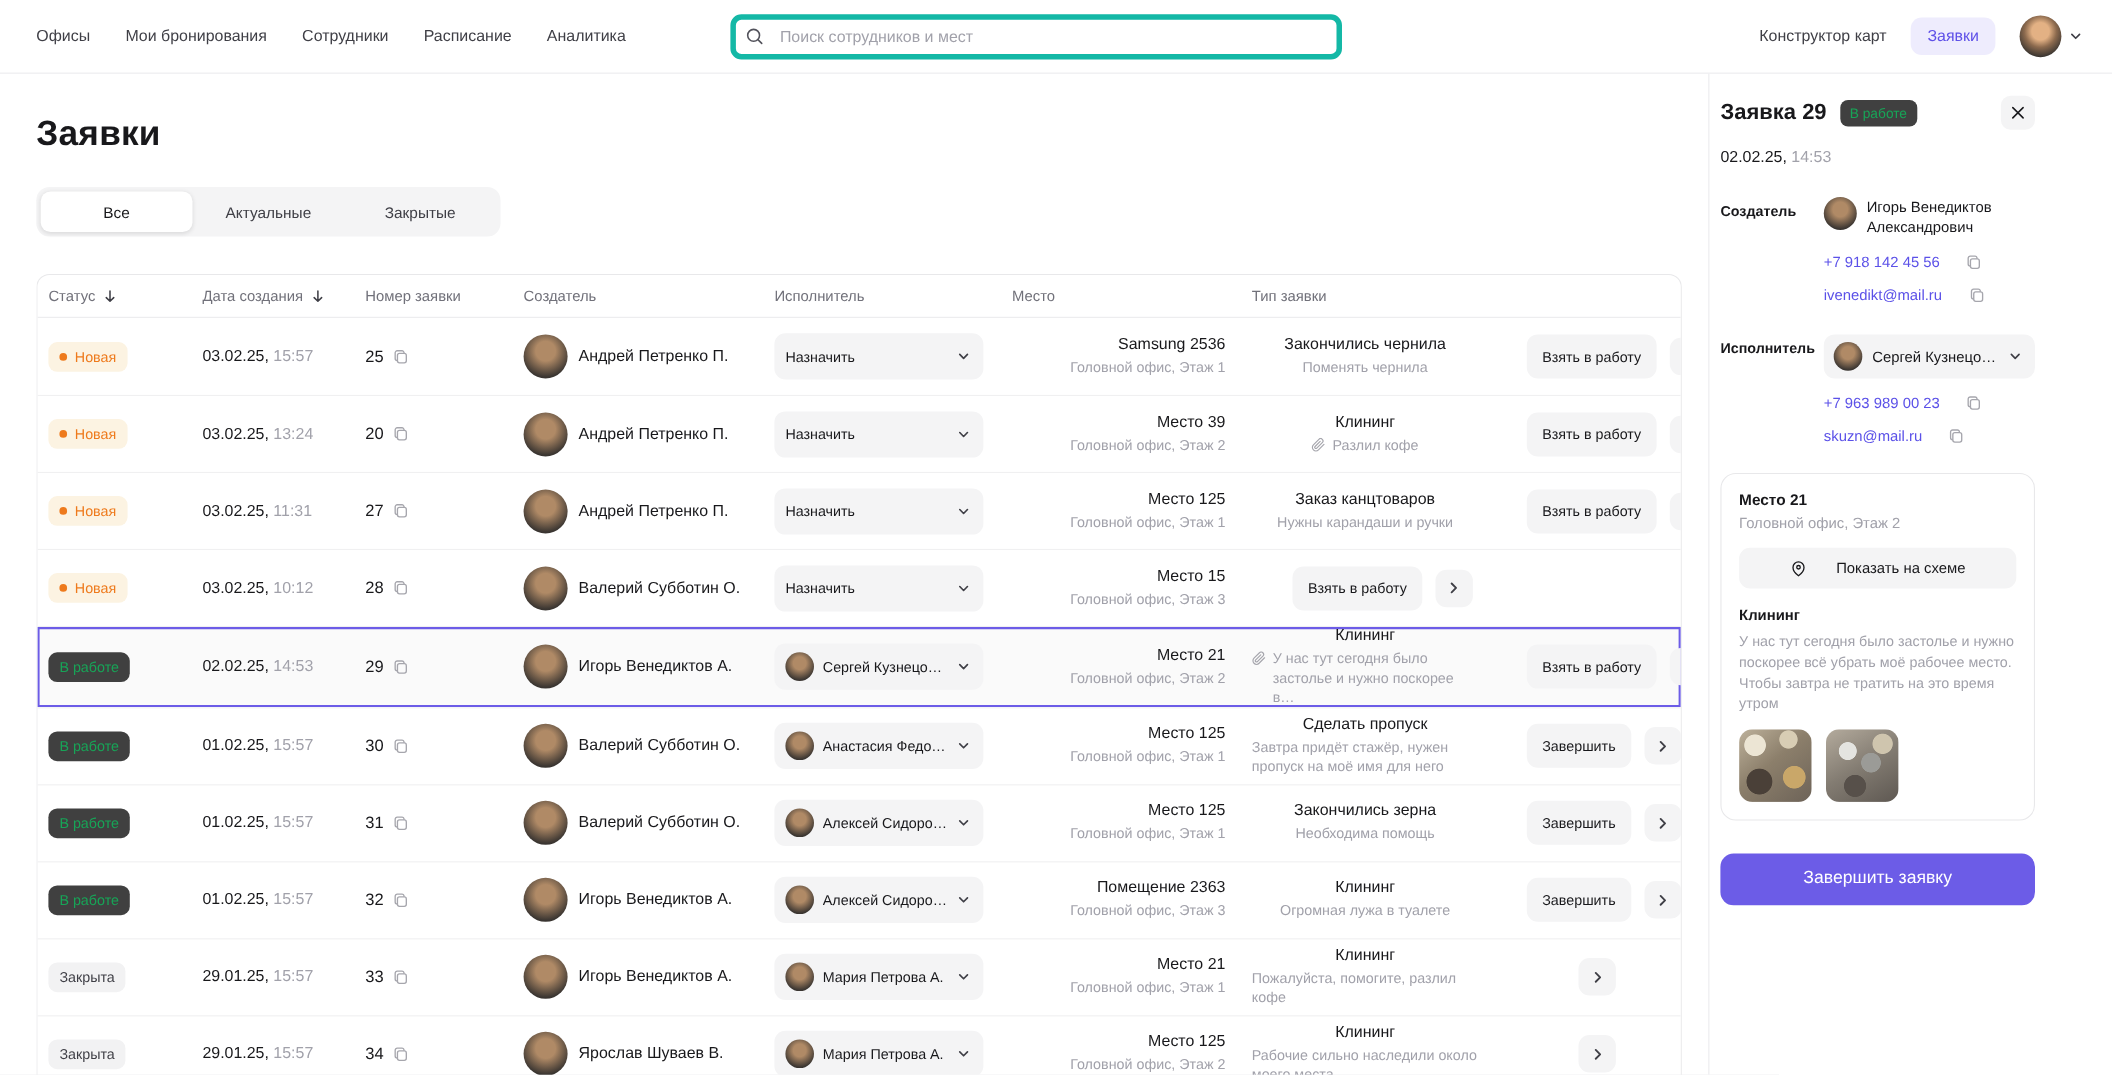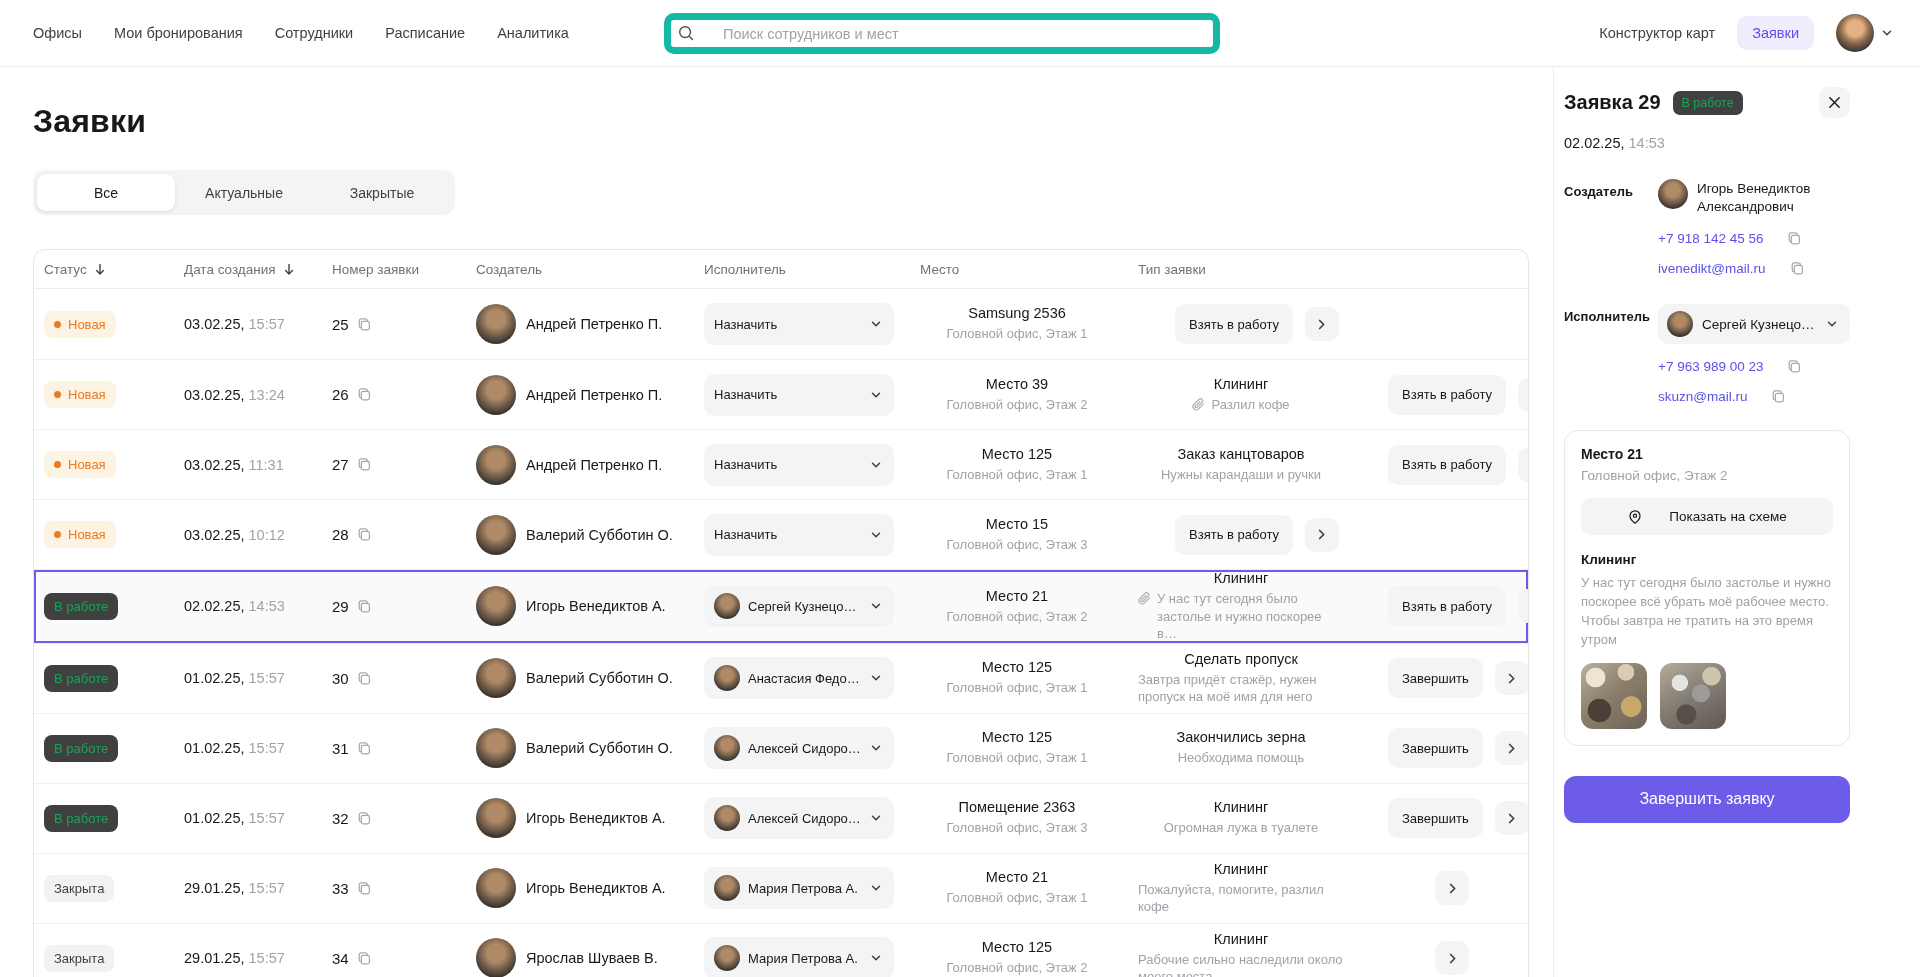--- a/index.html
+++ b/index.html
@@ -17,22 +17,22 @@
     position:relative; height:67px; border-bottom:1px solid #ECECEE;
     display:flex; align-items:center; padding:0 27px 0 33px;
   }
   .nav-left { display:flex; align-items:center; gap:32px; }
   .nav-link { font-size:14.5px; color:#3F3F46; cursor:pointer; white-space:nowrap; }
   .search-wrap {
     position:absolute; left:664px; top:13px; width:556px; height:41px;
   }
   .search-wrap .ic { position:absolute; left:13px; top:11px; }
   .search-input {
-    width:100%; height:100%; border:7px solid #14b8a6; border-radius:10px;
-    padding:0 14px 0 52px; font-size:14.5px; font-family:inherit; color:#18181B; outline:none;
+    width:100%; height:100%; border:5px solid #14b8a6; border-radius:10px;
+    padding:0 14px 0 40px; font-size:14.5px; font-family:inherit; color:#18181B; outline:none;
   }
   .search-input::placeholder { color:#A1A1AA; }
   .nav-right { margin-left:auto; display:flex; align-items:center; gap:22px; }
   .nav-pill {
     font-size:14.5px; color:#5F51E8; background:#EEECFD;
     padding:9px 15px; border-radius:10px;
   }
   .user-wrap { display:flex; align-items:center; gap:7px; cursor:pointer; }
   .user-avatar {
     width:38px; height:38px; border-radius:50%;
@@ -97,21 +97,21 @@
   .dropdown {
     width:190px; height:42px; background:#F4F4F5; border-radius:10px;
     display:flex; align-items:center; gap:8px; padding:0 12px 0 10px;
     font-size:13px; cursor:pointer;
   }
   .dropdown .chev { margin-left:auto; display:inline-flex; }
   .dd-name { white-space:nowrap; overflow:hidden; text-overflow:ellipsis; }
   .two-line { display:flex; flex-direction:column; gap:4px; justify-content:center; }
   .t1 { font-size:14.5px; }
   .t2 { font-size:13px; color:#A1A1AA; line-height:1.35; display:flex; gap:6px; align-items:flex-start; }
-  .c-place { padding-right:24px; }
+  .c-place { padding-right:24px;align-items:flex-end; }
   .c-type { padding-right:44px; }
   .c-actions { justify-content:center; gap:12px; padding-right:12px; }
   .action-btn {
     height:40px; padding:0 14px; border-radius:10px; background:#F4F4F5;
     font-size:13px; color:#18181B; white-space:nowrap;
   }
   .more-btn {
     width:34px; height:34px; border-radius:10px; background:#F4F4F5;
     display:flex; align-items:center; justify-content:center; flex:none;
   }
@@ -281,41 +281,47 @@
                   <svg width="12" height="12" viewBox="0 0 12 12" fill="none" stroke="#3F3F46" stroke-width="1.5" stroke-linecap="round" stroke-linejoin="round">
                     <path d="M2.5 4.2 6 7.8l3.5-3.6"></path>
                   </svg>
                 </span>
               </div>
             </div>
             <div class="cell c-place two-line">
               <div class="t1">Samsung 2536</div>
               <div class="t2">Головной офис, Этаж 1</div>
             </div>
+            <div class="cell c-type two-line">
+              <div class="t1">Закончились чернила</div>
+              <div class="t2">
+                <span>Поменять чернила</span>
+              </div>
+            </div>
             <div class="cell c-actions">
               <button class="action-btn">Взять в работу</button>
               <button class="more-btn">
                 <span class="ic">
                   <svg width="13" height="13" viewBox="0 0 12 12" fill="none" stroke="#3F3F46" stroke-width="1.6" stroke-linecap="round" stroke-linejoin="round">
                     <path d="M4.3 2.3 8 6l-3.7 3.7"></path>
                   </svg>
                 </span>
               </button>
             </div>
           </div>
           <div class="trow grid">
             <div class="cell c-status">
               <span class="badge b-new">Новая</span>
             </div>
             <div class="cell c-date">
               <span>03.02.25,</span>
               <span class="muted">&nbsp;13:24</span>
             </div>
             <div class="cell c-num">
-              <span>26</span>
+              <span>20</span>
               <span class="ic">
                 <svg width="15" height="15" viewBox="0 0 16 16" fill="none" stroke="#A6A6AD" stroke-width="1.3">
                   <rect x="4.6" y="4.6" width="8.6" height="9.2" rx="2"></rect>
                   <path d="M11 4.6V4a2 2 0 0 0-2-2H4.4a2 2 0 0 0-2 2v5.6a2 2 0 0 0 2 2h.2"></path>
                 </svg>
               </span>
             </div>
             <div class="cell c-creator">
               <div class="avatar"></div>
               <span>Андрей Петренко П.</span>

